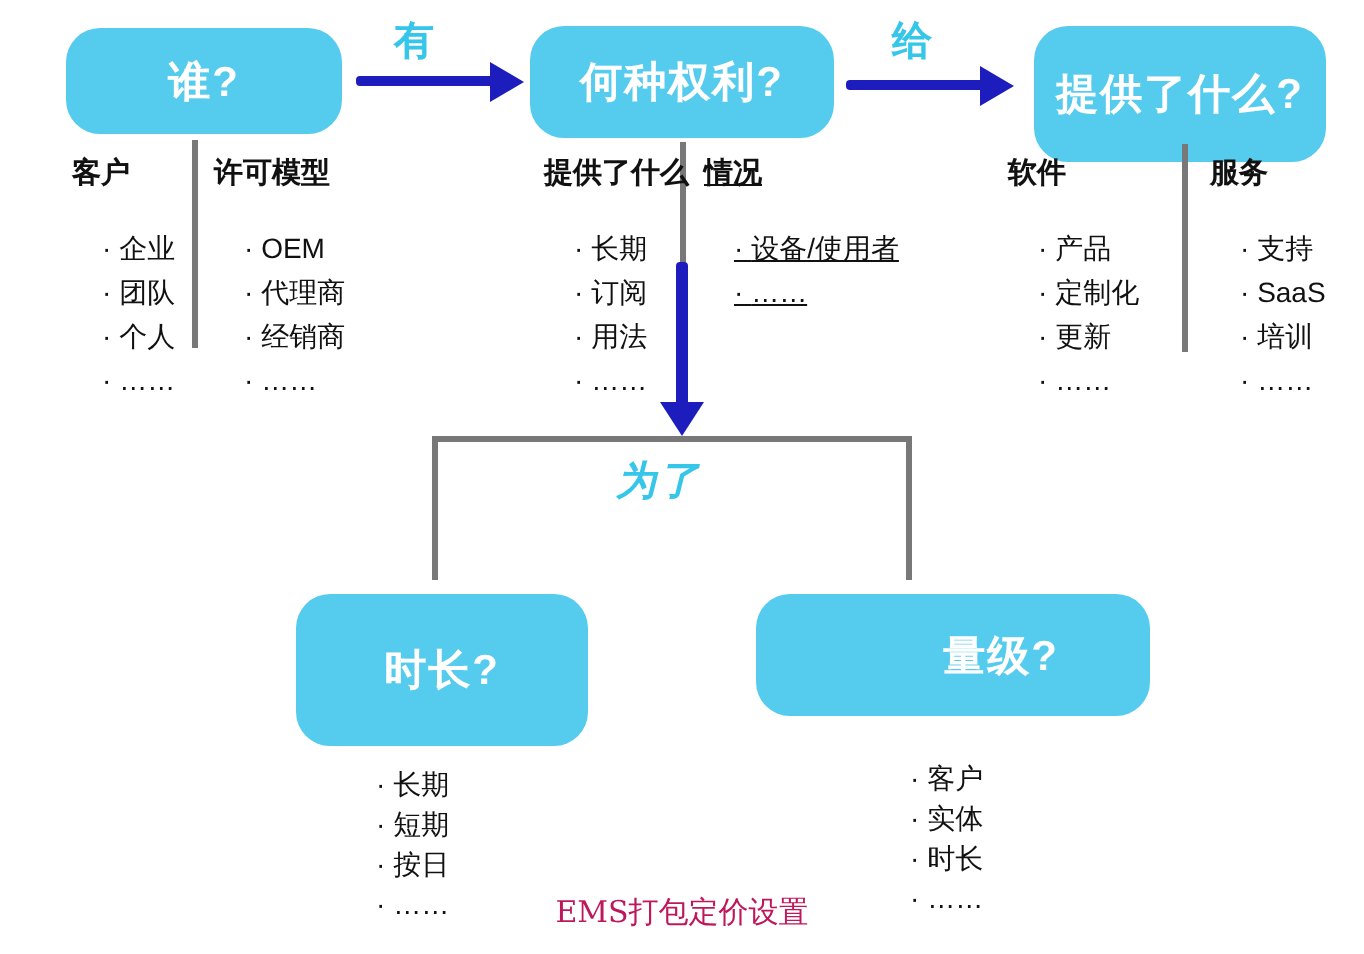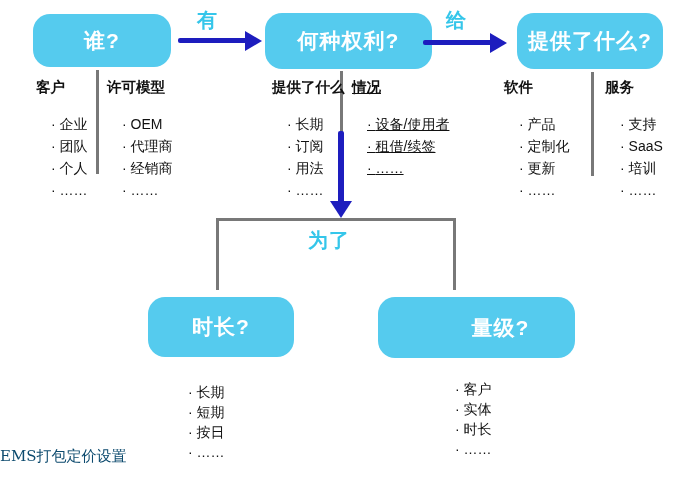--- a/index.html
+++ b/index.html
@@ -27,22 +27,22 @@
   .arrow-head-down{
     position:absolute;width:0;height:0;
     border-left:11px solid transparent;border-right:11px solid transparent;
     border-top:17px solid #1d1dbe;
   }
   .arrow-label{
     position:absolute;color:#35c6ea;font-weight:bold;font-size:20px;letter-spacing:1px;
   }
   .blist{position:absolute;font-size:14px;line-height:20px;white-space:nowrap;}
   .caption{
-    position:absolute;left:0;top:447;width:682px;text-align:left;
-    font-family:"DejaVu Serif","Liberation Serif",serif;font-size:15px;color:#0c4a6e;
+    position:absolute;left:0;top:447;width:682px;text-align:center;
+    font-family:"DejaVu Serif","Liberation Serif",serif;font-size:15px;color:#be185d;
     top:447px;
   }
 </style>
 </head>
 <body>
 
 <div class="canvas">
 
   <div class="box" style="left:33px;top:14px;width:138px;height:53px;">
     <span>谁?</span>
@@ -64,47 +64,46 @@
       <li>代理商</li>
       <li>经销商</li>
       <li>……</li>
     </ul>
   </div>
 
   <div class="arrow-label" style="left:197px;top:7px;">有</div>
   <div class="arrow-shaft" style="left:178px;top:38px;width:70px;height:5px;"></div>
   <div class="arrow-head-right" style="left:245px;top:31px;"></div>
 
-  <div class="box" style="left:265px;top:13px;width:167px;height:56px;">
+  <div class="box" style="left:265px;top:13px;width:152px;height:56px;">
     <span>何种权利?</span>
   </div>
   <div class="vline" style="left:340px;top:71px;height:62px;"></div>
   <div class="col" style="left:272px;top:76px;">
     <div class="col-header">提供了什么</div>
     <ul>
       <li>长期</li>
       <li>订阅</li>
       <li>用法</li>
       <li>……</li>
     </ul>
   </div>
   <div class="col" style="left:352px;top:76px;text-decoration:underline;">
     <div class="col-header">情况</div>
     <ul>
       <li>设备/使用者</li>
-      <li>租借/续签</li>
       <li>……</li>
     </ul>
   </div>
 
   <div class="arrow-label" style="left:446px;top:7px;">给</div>
   <div class="arrow-shaft" style="left:423px;top:40px;width:70px;height:5px;"></div>
   <div class="arrow-head-right" style="left:490px;top:33px;"></div>
 
-  <div class="box" style="left:517px;top:13px;width:146px;height:56px;">
+  <div class="box" style="left:517px;top:13px;width:146px;height:68px;">
     <span>提供了什么?</span>
   </div>
   <div class="vline" style="left:591px;top:72px;height:104px;"></div>
   <div class="col" style="left:504px;top:76px;">
     <div class="col-header">软件</div>
     <ul>
       <li>产品</li>
       <li>定制化</li>
       <li>更新</li>
       <li>……</li>
@@ -119,23 +118,23 @@
       <li>……</li>
     </ul>
   </div>
 
   <div class="arrow-shaft" style="left:338px;top:131px;width:6px;height:72px;"></div>
   <div class="arrow-head-down" style="left:330px;top:201px;"></div>
 
   <div class="hline" style="left:216px;top:218px;width:240px;"></div>
   <div class="vline" style="left:216px;top:218px;height:72px;"></div>
   <div class="vline" style="left:453px;top:218px;height:72px;"></div>
-  <div class="arrow-label" style="left:308px;top:227px;">为了</div>
+  <div class="arrow-label" style="left:308px;top:227px;font-style:italic;">为了</div>
 
-  <div class="box" style="left:148px;top:297px;width:146px;height:60px;">
+  <div class="box" style="left:148px;top:297px;width:146px;height:76px;">
     <span>时长?</span>
   </div>
   <div class="blist" style="left:173px;top:367px;">
     <ul>
       <li>长期</li>
       <li>短期</li>
       <li>按日</li>
       <li>……</li>
     </ul>
   </div>

